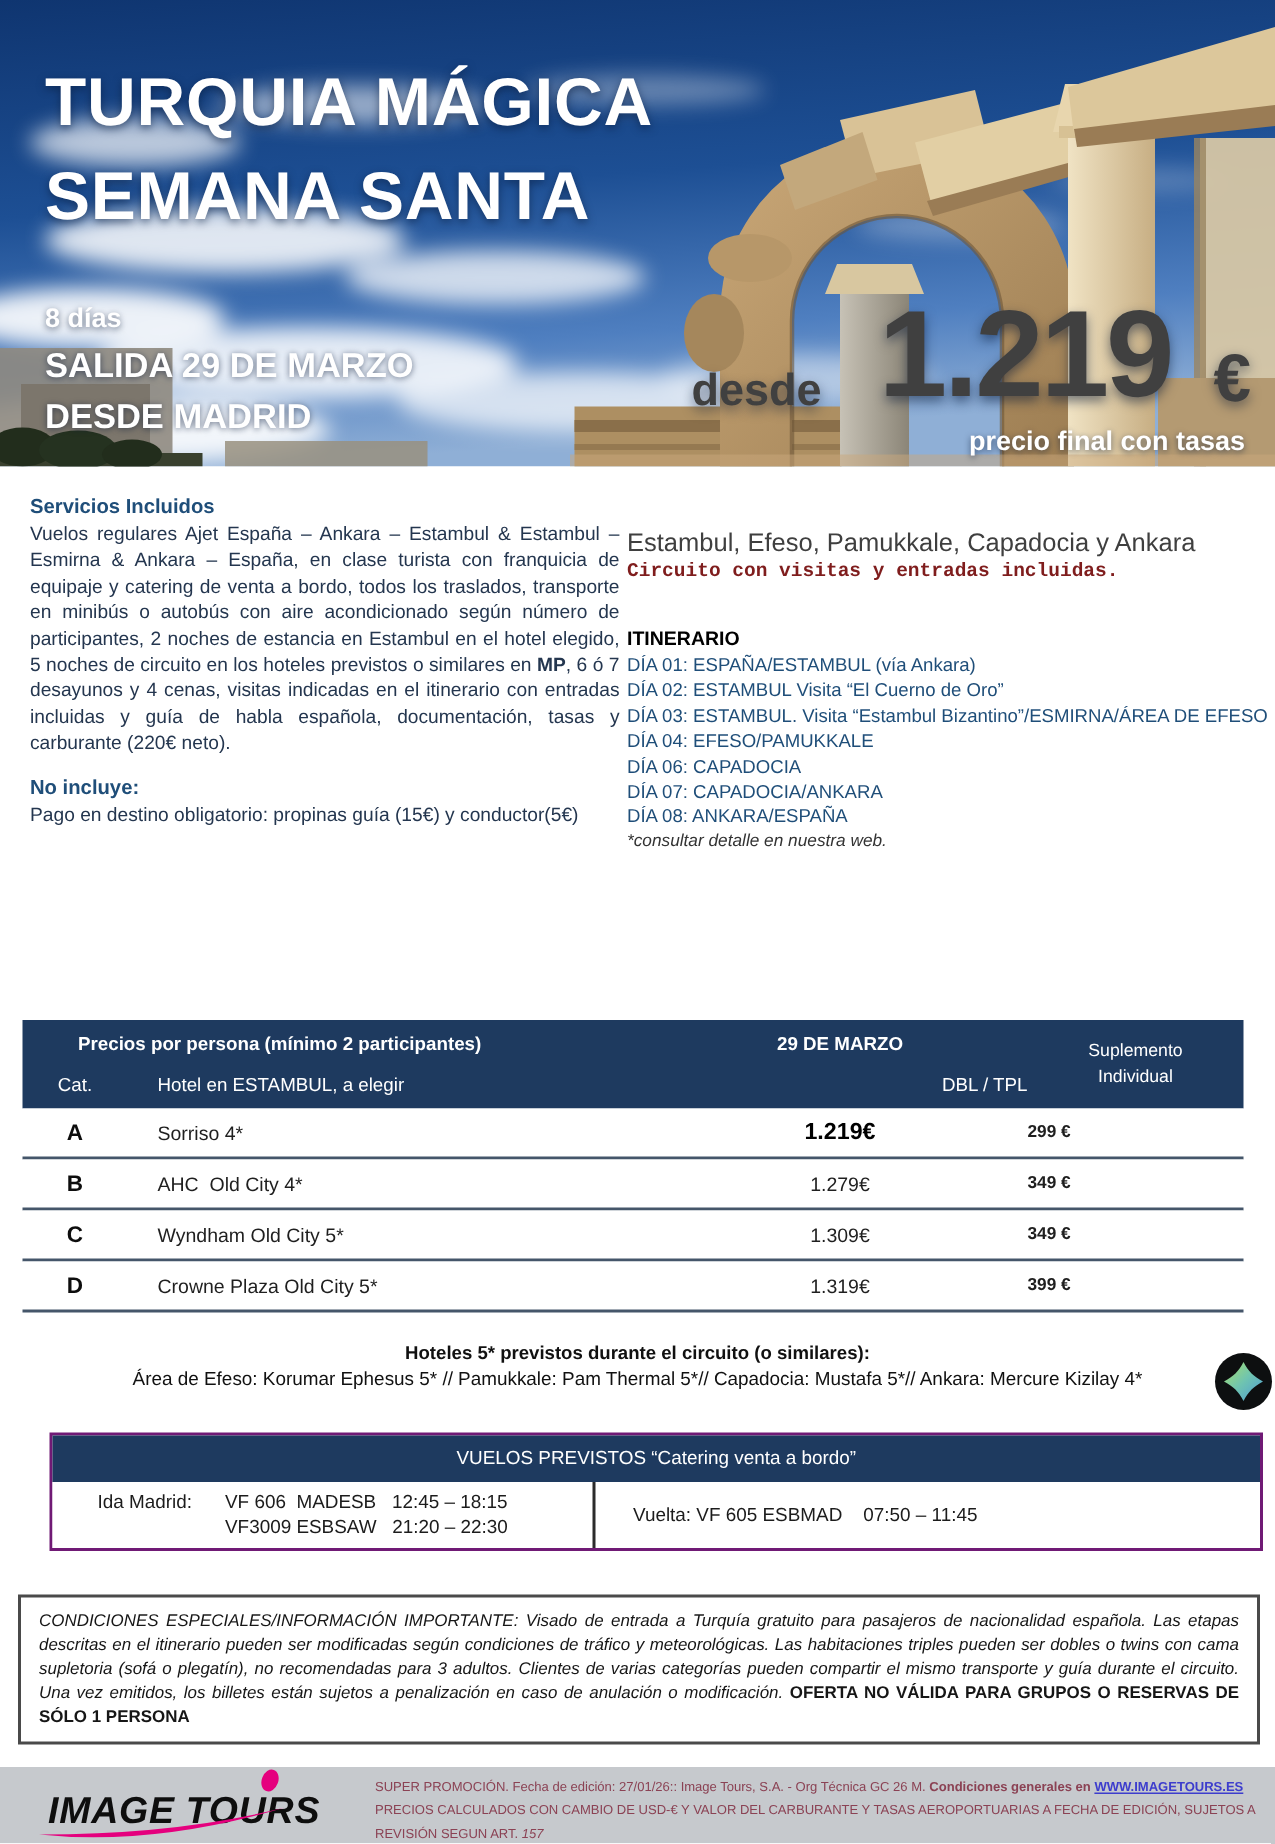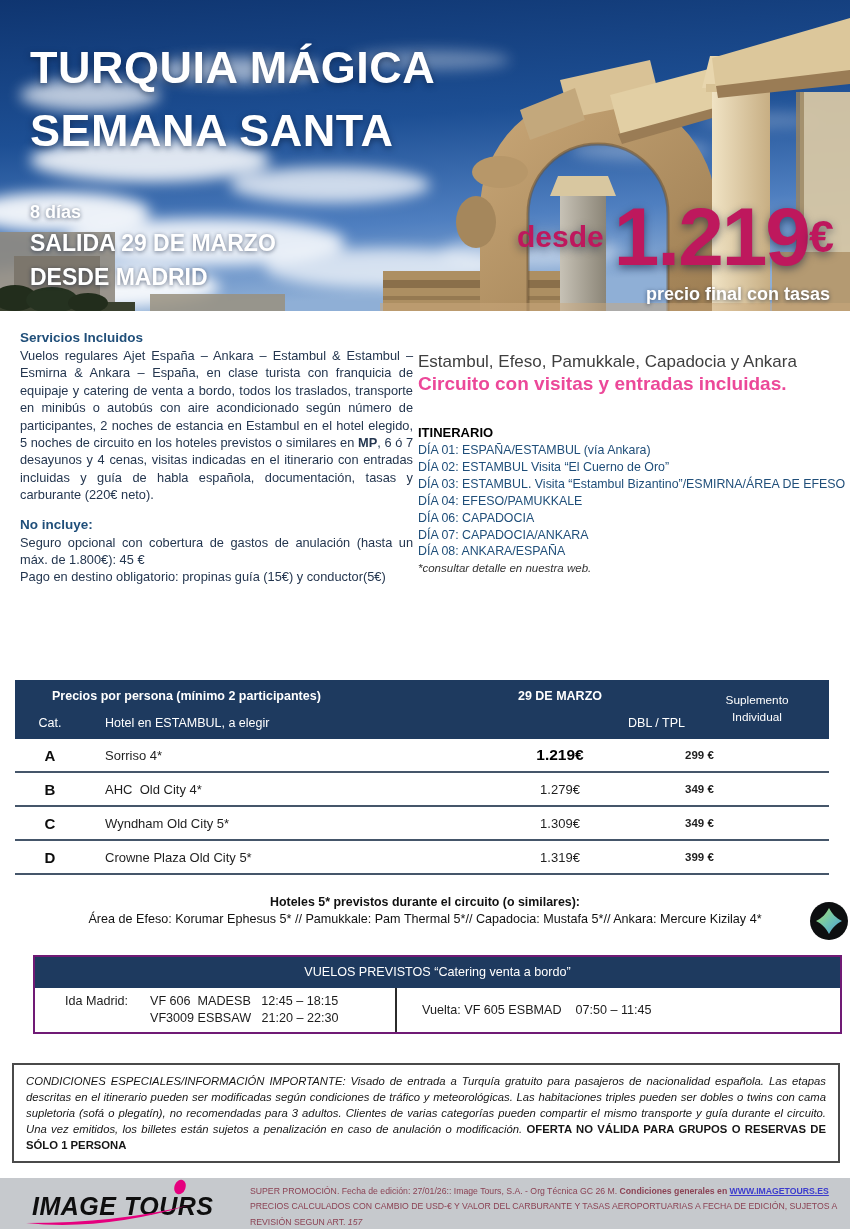--- a/index.html
+++ b/index.html
@@ -9,39 +9,39 @@
   
   .hero{position:absolute;left:0;top:0;width:850px;height:311px;overflow:hidden;}
   .hero svg{position:absolute;left:0;top:0;}
   .hero-title{position:absolute;left:30px;top:36px;color:#fff;font-weight:bold;
               font-size:45px;line-height:63px;letter-spacing:.5px;
               text-shadow:0 2px 6px rgba(10,25,55,.55);}
   .hero-sub{position:absolute;left:30px;top:202px;color:#fff;
             text-shadow:0 1px 4px rgba(10,25,55,.6);}
   .hero-sub .duration{font-size:18px;font-weight:bold;}
   .hero-sub .dep{font-size:23px;font-weight:bold;margin-top:7px;}
-  .price-row{position:absolute;right:16px;top:196px;display:flex;align-items:center;
-             color:#be185d;text-shadow:0 3px 8px rgba(10,25,55,.55);}
+  .price-row{position:absolute;right:16px;top:196px;display:flex;align-items:flex-end;
+             color:#404040;text-shadow:0 3px 8px rgba(10,25,55,.55);gap:28px;}
   .price-prefix{font-size:30px;font-weight:bold;margin-right:10px;}
   .price-value{font-size:82px;font-weight:bold;letter-spacing:-2px;line-height:1;}
   .price-cur{font-size:45px;font-weight:bold;}
   .price-note{position:absolute;right:20px;top:284px;color:#fff;font-size:18px;
               font-weight:bold;text-shadow:0 1px 4px rgba(10,25,55,.6);}
 
   
   .left-col{position:absolute;left:20px;top:330px;width:393px;color:#24364f;}
   .sec-title{color:#1f4e79;font-weight:bold;font-size:13.5px;margin:0 0 2px 0;}
   .left-col p{margin:0;font-size:12.8px;line-height:17.4px;text-align:justify;}
   .not-included{margin-top:13px;}
   .not-included p{text-align:justify;}
 
   
   .right-col{position:absolute;left:418px;top:352px;width:425px;}
   .destinations{font-size:17px;color:#3f3f3f;margin:0;}
-  .tagline{font-size:19px;font-weight:bold;color:#ec4899;margin:1px 0 0 0;}
+  .tagline{font-size:13px;font-weight:bold;color:#7f1d1d;margin:1px 0 0 0;font-family:Liberation Mono, monospace;}
   .itinerary-title{font-size:13px;font-weight:bold;color:#000;margin:30px 0 2px 0;}
   .itinerary-day{font-size:12.4px;color:#1f4e79;line-height:16.9px;white-space:nowrap;}
   .itinerary-note{font-size:11.5px;font-style:italic;color:#333;margin-top:2px;}
 
   
   .ptable{position:absolute;left:15px;top:680px;width:814px;}
   .pt-head{background:#1e3a5f;color:#fff;display:grid;
            grid-template-columns:70px 350px 250px 144px;grid-template-rows:27px 27px;
            padding:2px 0 3px 0;}
   .pt-head >div{align-self:center;}
@@ -203,21 +203,20 @@
       <span class="price-cur">€</span>
     </div>
     <div class="price-note">precio final con tasas</div>
   </div>
 
   <section class="left-col">
     <h3 class="sec-title">Servicios Incluidos</h3>
     <p><span>Vuelos regulares Ajet España – Ankara – Estambul &amp; Estambul – Esmirna &amp; Ankara – España, en clase turista con franquicia de equipaje y catering de venta a bordo, todos los traslados, transporte en minibús o autobús con aire acondicionado según número de participantes, 2 noches de estancia en Estambul en el hotel elegido, 5 noches de circuito en los hoteles previstos o similares en </span><b>MP</b><span>, 6 ó 7 desayunos y 4 cenas, visitas indicadas en el itinerario con entradas incluidas y guía de habla española, documentación, tasas y carburante (220€ neto).</span></p>
     <div class="not-included">
       <h3 class="sec-title">No incluye:</h3>
-      <p>Seguro opcional con cobertura de gastos de anulación (hasta un máx. de  1.800€): 45 €</p>
       <p>Pago en destino obligatorio: propinas guía (15€) y conductor(5€)</p>
     </div>
   </section>
 
   <section class="right-col">
     <p class="destinations">Estambul, Efeso, Pamukkale, Capadocia y Ankara</p>
     <p class="tagline">Circuito con visitas y entradas incluidas.</p>
     <h3 class="itinerary-title">ITINERARIO</h3>
     <div class="itinerary-day">DÍA 01: ESPAÑA/ESTAMBUL (vía Ankara)</div>
     <div class="itinerary-day">DÍA 02: ESTAMBUL Visita “El Cuerno de Oro”</div>

